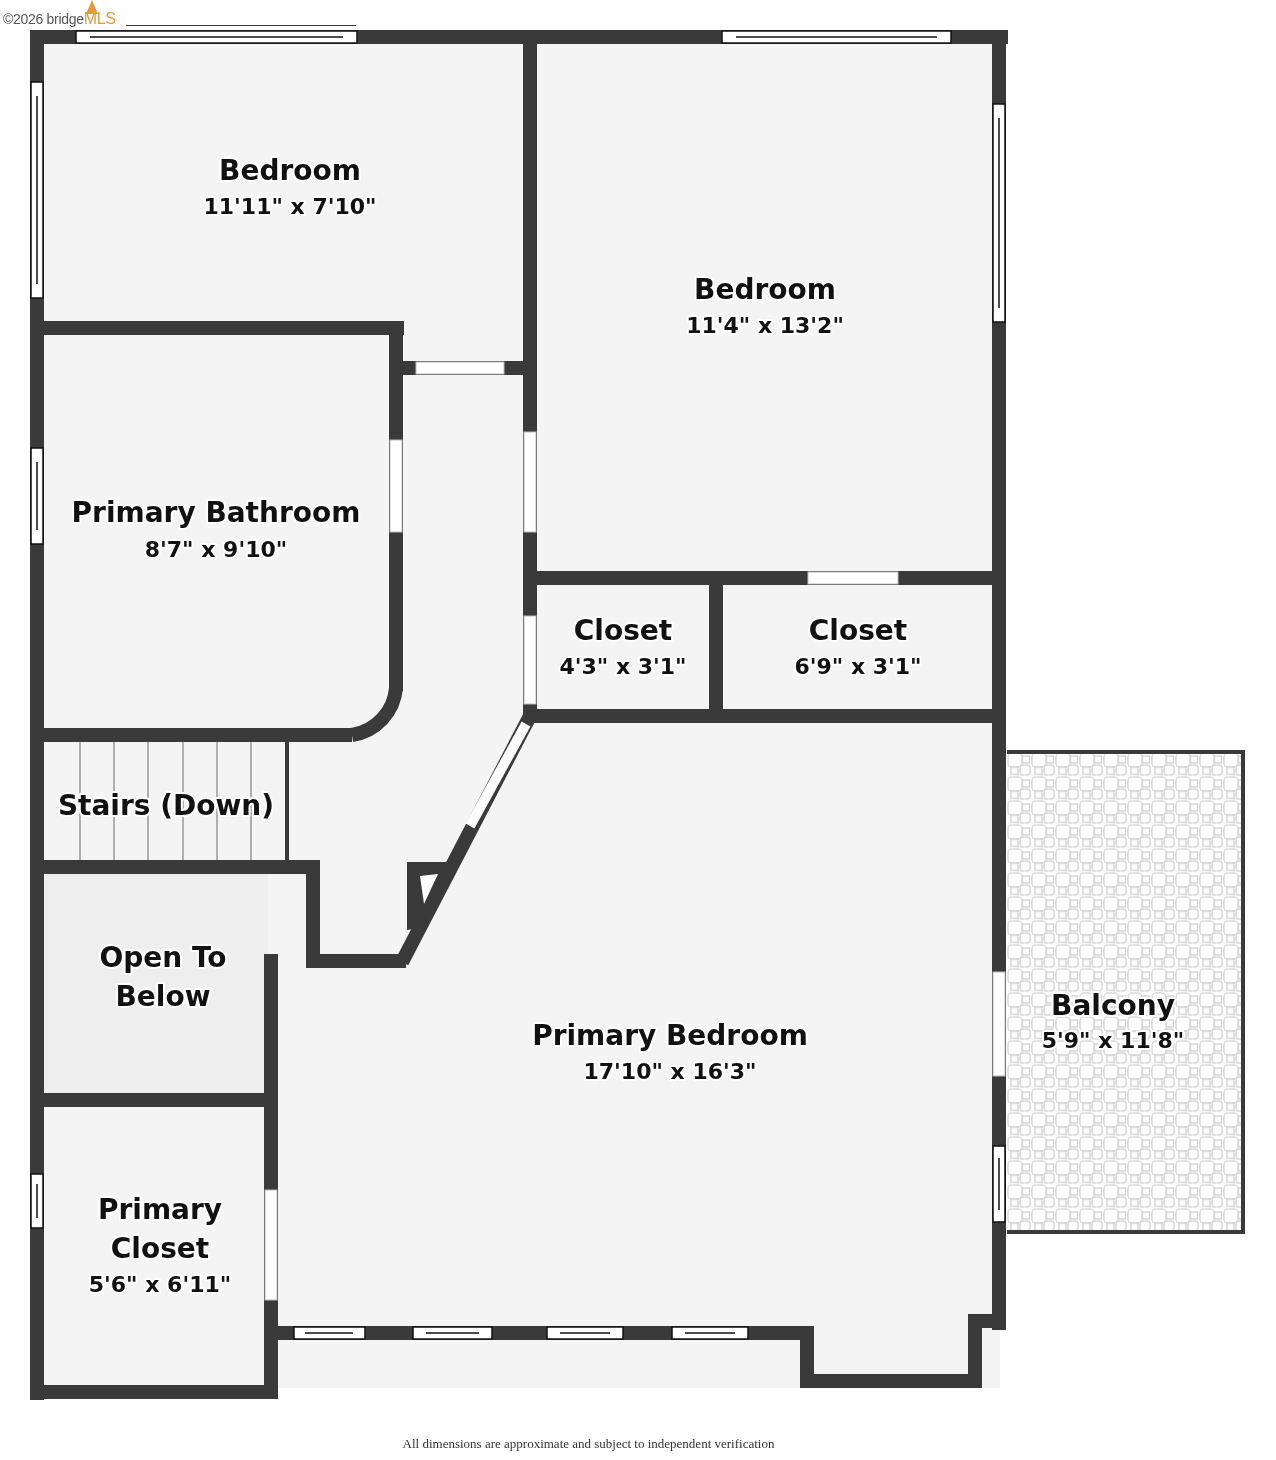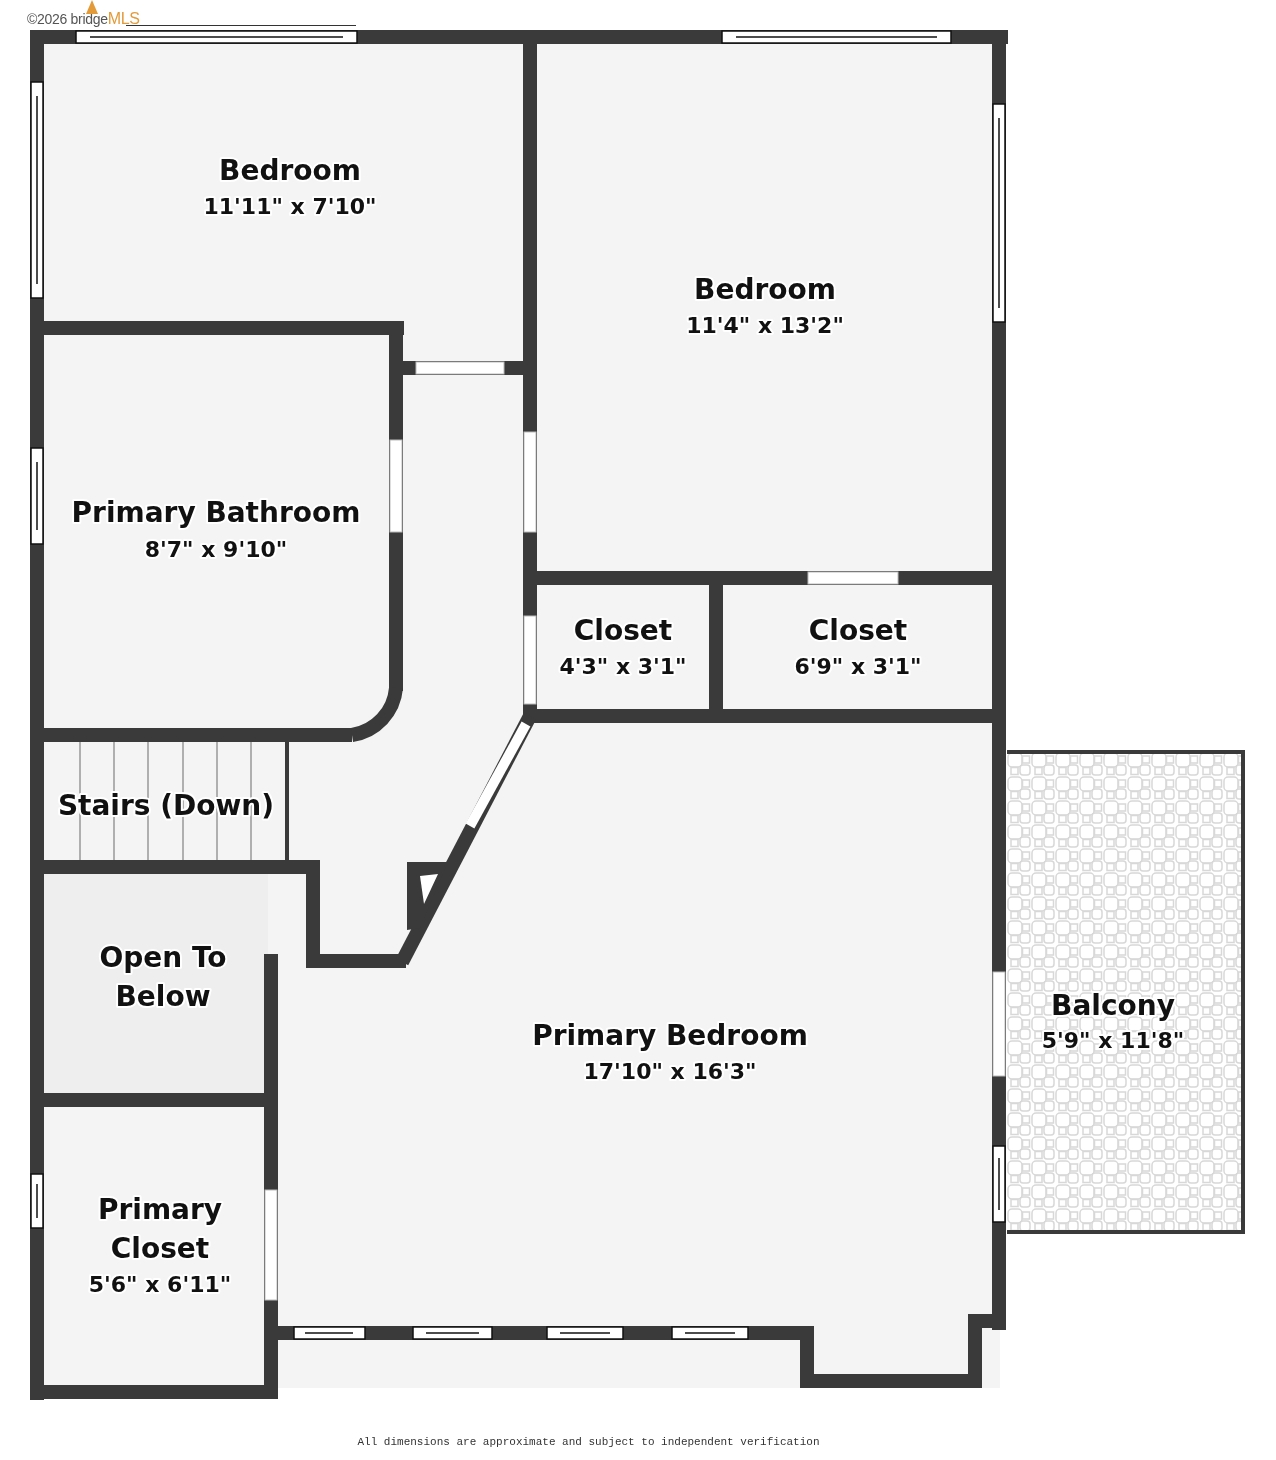--- a/index.html
+++ b/index.html
@@ -1,24 +1,24 @@
 <!DOCTYPE html>
 <html><head>
 <meta charset="utf-8">
 <style>
   html, body { margin:0; padding:0; background:#ffffff; }
   body { width:1276px; height:1460px; position:relative; overflow:hidden; font-family:"DejaVu Sans", sans-serif; }
   #plan { position:absolute; left:0; top:0; }
   .room-name { font-family:"DejaVu Sans", sans-serif; font-weight:bold; font-size:28px; fill:#111; text-anchor:middle; paint-order:stroke; stroke:#fff; stroke-width:4px; stroke-linejoin:round; }
   .room-dim { font-family:"DejaVu Sans", sans-serif; font-weight:bold; font-size:22px; fill:#111; text-anchor:middle; paint-order:stroke; stroke:#fff; stroke-width:4px; stroke-linejoin:round; }
-  .watermark { position:absolute; left:3px; top:10px; font-family:"Liberation Sans", sans-serif; font-size:14px; color:#555; letter-spacing:-0.3px;margin-left:24px; }
+  .watermark { position:absolute; left:3px; top:10px; font-family:"Liberation Sans", sans-serif; font-size:14px; color:#555; letter-spacing:-0.3px; }
   .watermark .mls { color:#e39b3a; font-size:16px; }
   .logo-tri { position:absolute; left:86px; top:0px; width:0; height:0; border-left:6px solid transparent; border-right:6px solid transparent; border-bottom:14px solid #e39b3a; }
   .wm-line { position:absolute; left:126px; top:25px; width:230px; height:1px; background:#333; }
-  .disclaimer { position:absolute; left:0; width:1177px; top:1436px; text-align:center; font-family:Liberation Mono, monospace; font-size:11px; color:#333; }
+  .disclaimer { position:absolute; left:0; width:1177px; top:1436px; text-align:center; font-family:Liberation Serif, serif; font-size:13px; color:#333; }
 </style>
 </head>
 <body>
 
 <div class="watermark">
   <span>©2026 bridge</span><span class="mls">MLS</span>
 </div>
 <div class="logo-tri"></div>
 <div class="wm-line"></div>
 

